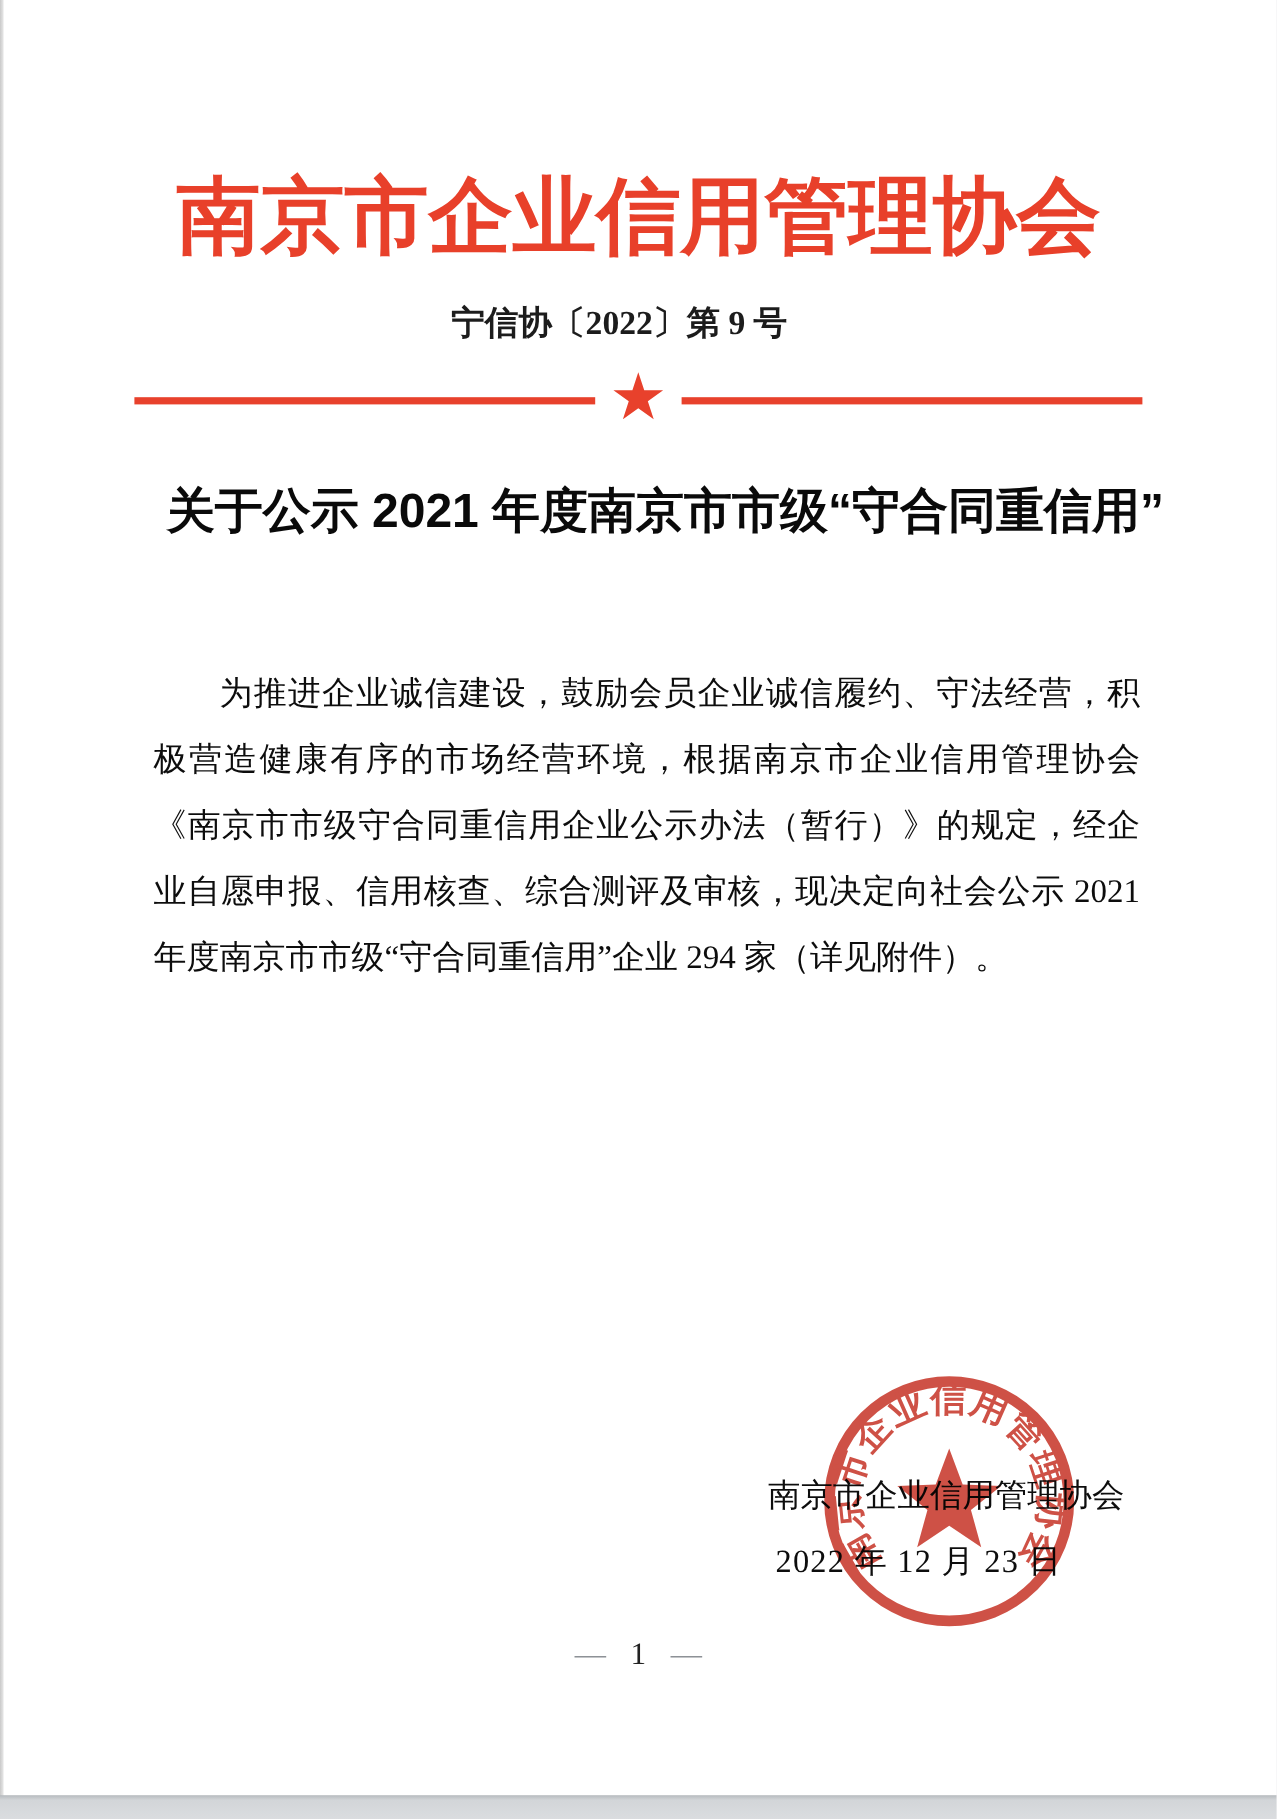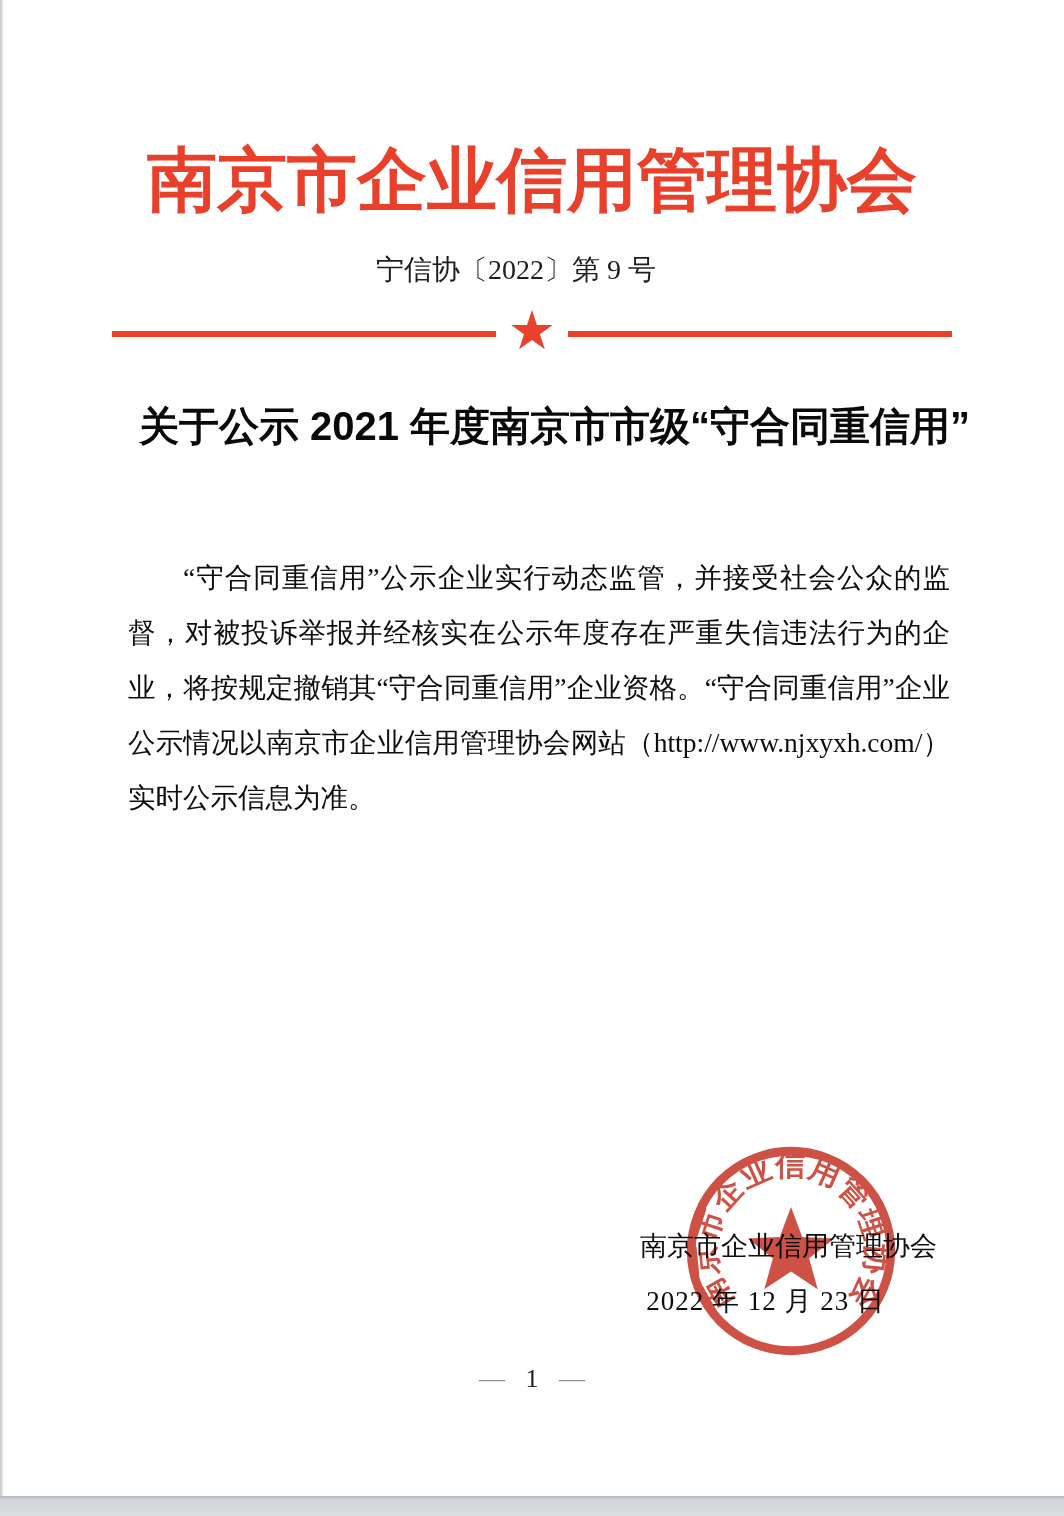--- a/index.html
+++ b/index.html
@@ -26,20 +26,21 @@
     font-weight:900;
     font-size:70px;line-height:1.1;
     color:#e8402a;
     letter-spacing:0px;
   }
   .doc-number{
     position:absolute;top:252px;left:0;width:1032px;
     text-align:center;
     font-size:28px;line-height:36px;
     color:#1c1c1c;
+    font-weight:bold;
   }
   .rule-row{
     position:absolute;top:306px;left:112px;width:840px;height:56px;
     display:flex;align-items:center;
   }
   .rule-seg{flex:1;height:6px;background:#e8412c;}
   .rule-star{
     font-family:"DejaVu Sans",sans-serif;
     font-size:54px;line-height:0;color:#e8412c;
     margin:0 12px;transform:translateY(-3px);
@@ -101,21 +102,21 @@
     <div class="rule-seg"></div>
     <span class="rule-star">★</span>
     <div class="rule-seg"></div>
   </div>
 
   <div class="main-title">
     <div>关于公示 2021 年度南京市市级“守合同重信用”</div>
   </div>
 
   <div class="body-text">
-    <p>“守合同重信用”公示企业实行动态监管，并接受社会公众的监督，对被投诉举报并经核实在公示年度存在严重失信违法行为的企业，将按规定撤销其“守合同重信用”企业资格。“守合同重信用”企业公示情况以南京市企业信用管理协会网站（http://www.njxyxh.com/）实时公示信息为准。</p>
+    <p>为推进企业诚信建设，鼓励会员企业诚信履约、守法经营，积极营造健康有序的市场经营环境，根据南京市企业信用管理协会《南京市市级守合同重信用企业公示办法（暂行）》的规定，经企业自愿申报、信用核查、综合测评及审核，现决定向社会公示 2021 年度南京市市级“守合同重信用”企业 294 家（详见附件）。</p>
   </div>
 
 
   <div class="signature-org">南京市企业信用管理协会</div>
 
   <div class="signature-date">2022 年 12 月 23 日</div>
 
   <svg class="seal" viewBox="0 0 300 300" xmlns="http://www.w3.org/2000/svg">
     <circle cx="150" cy="150" r="136" fill="none" stroke="#c8392c" stroke-width="12"></circle>
     <path id="sealArc" d="M 83.8 228.9 A 103 103 0 1 1 216.2 228.9" fill="none"></path>

